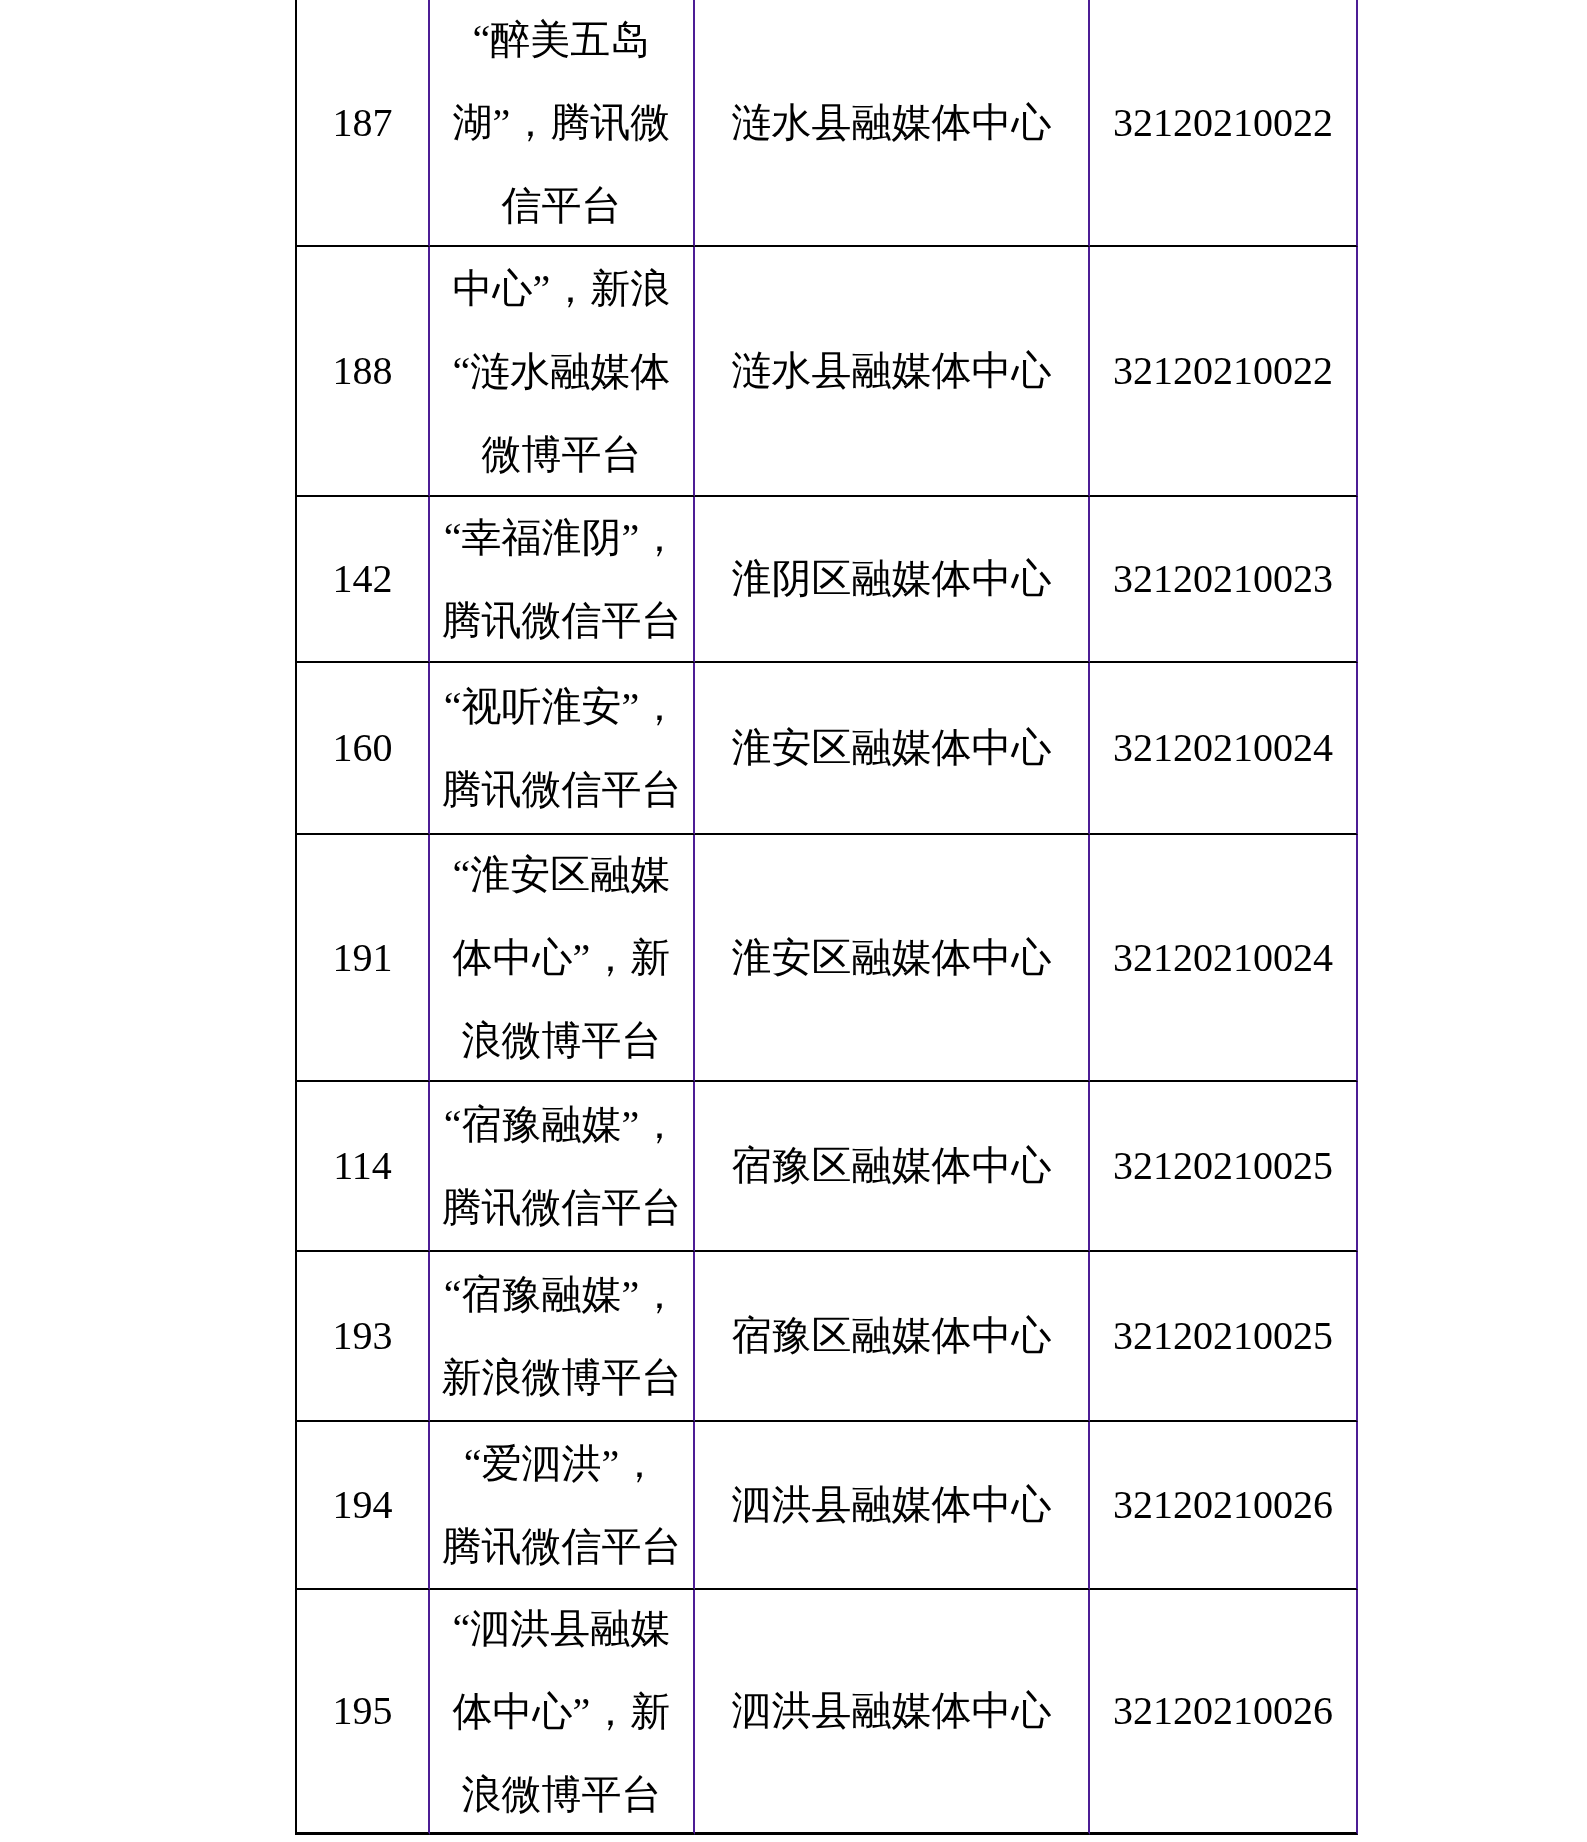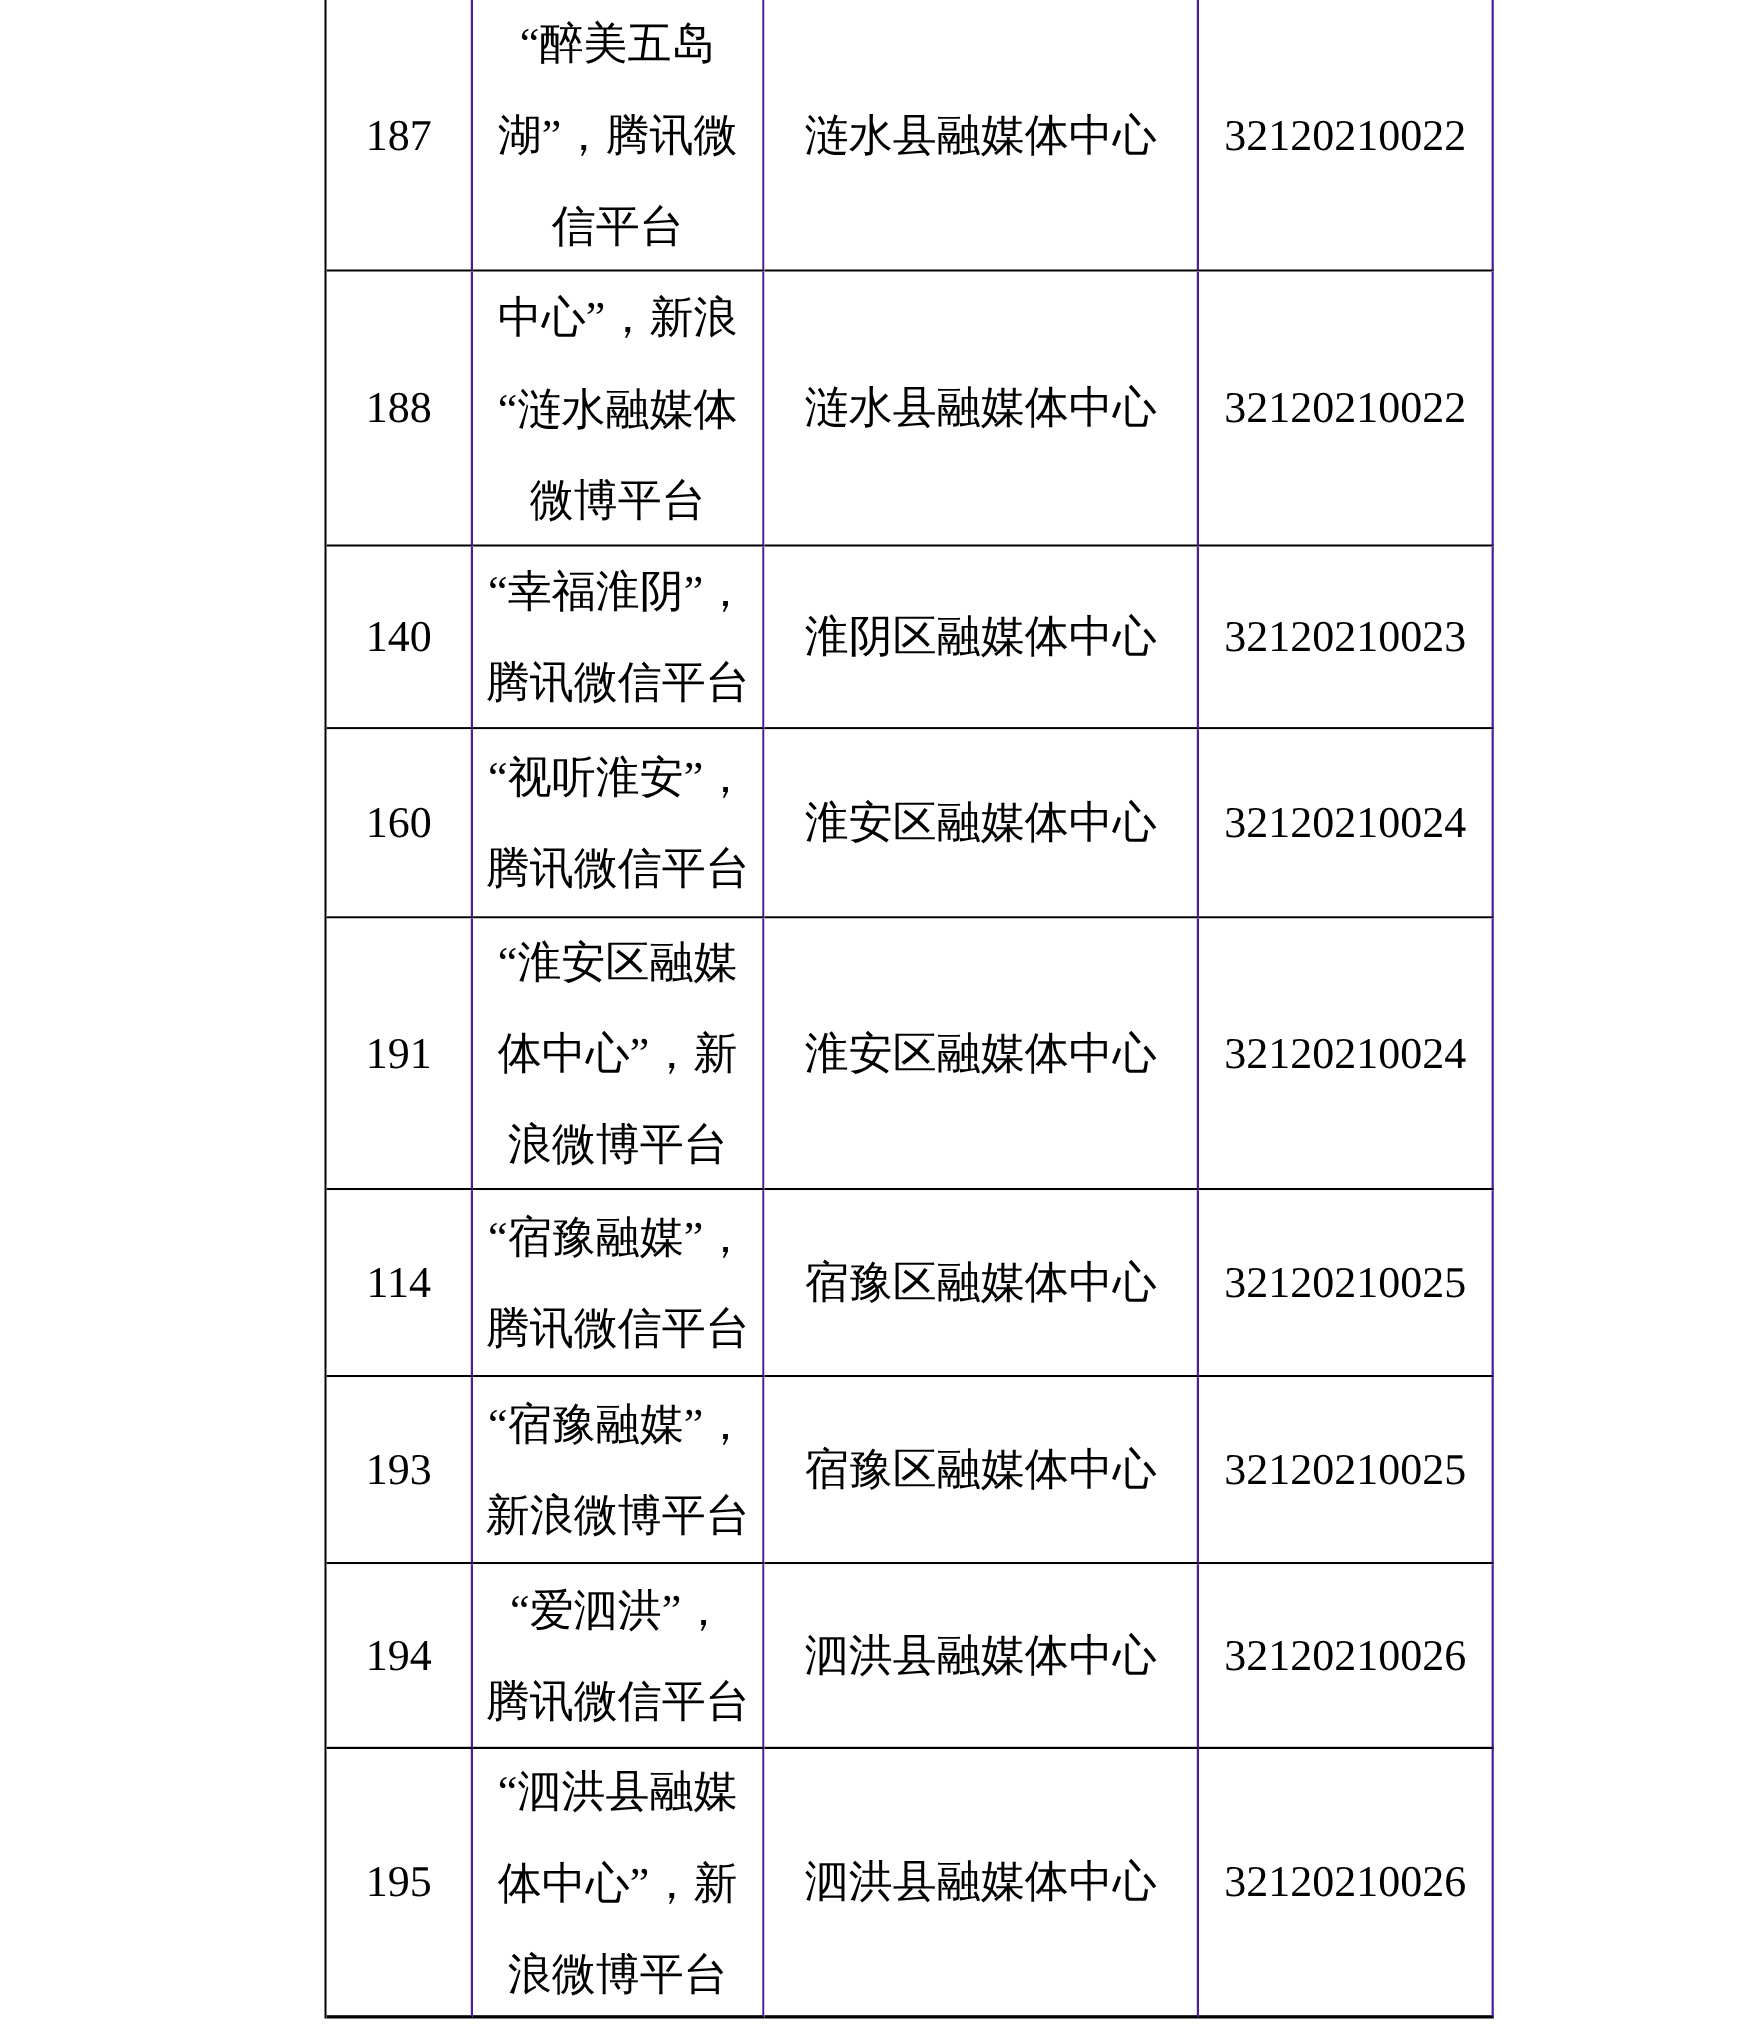--- a/index.html
+++ b/index.html
@@ -79,21 +79,21 @@
         <div class="line">微博平台</div>
       </div>
   <div class="cell col-org">
     <span>涟水县融媒体中心</span>
   </div>
   <div class="cell col-license">
     <span>32120210022</span>
   </div>
 
   <div class="cell col-index">
-    <span>140</span>
+    <span>142</span>
   </div>
   <div class="cell col-platform">
         <div class="line">“幸福淮阴”，</div>
         <div class="line">腾讯微信平台</div>
       </div>
   <div class="cell col-org">
     <span>淮阴区融媒体中心</span>
   </div>
   <div class="cell col-license">
     <span>32120210023</span>

